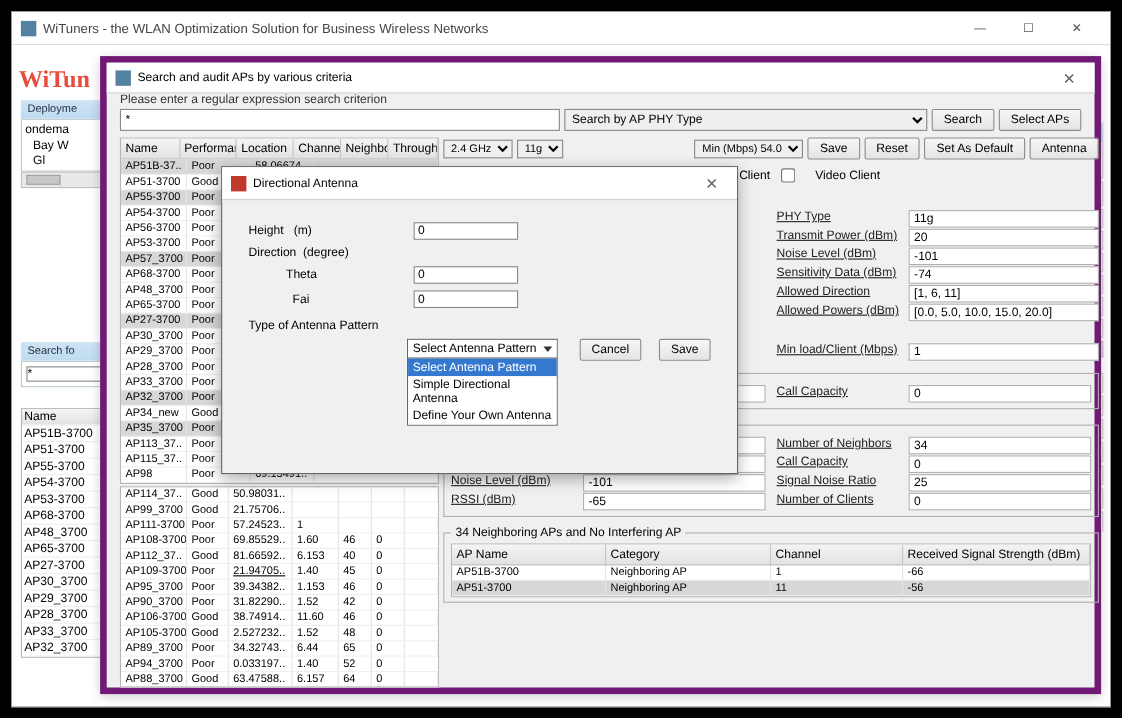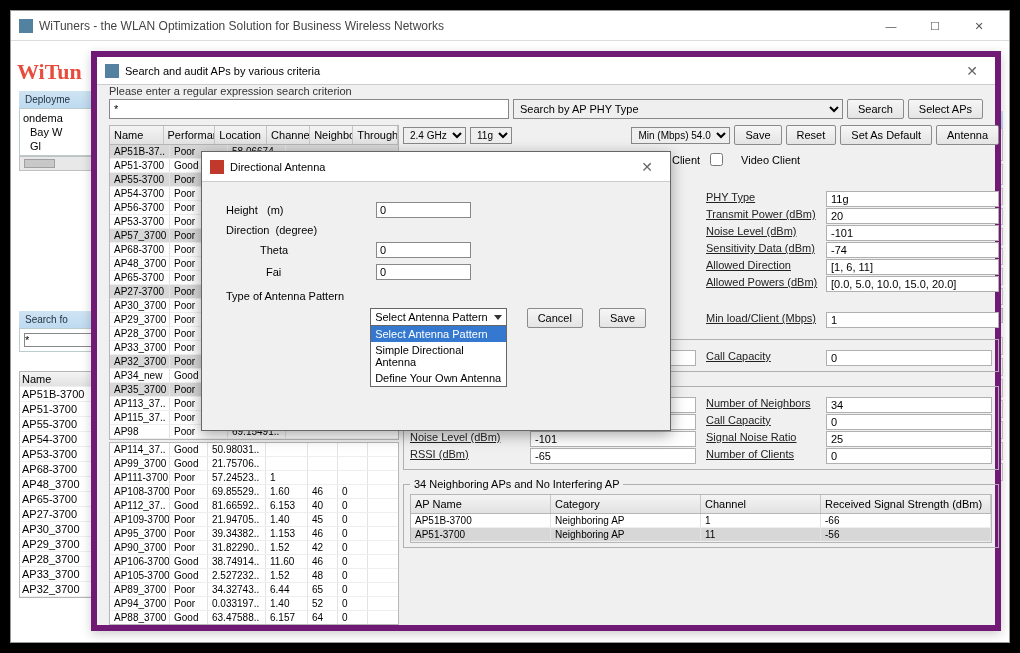--- a/index.html
+++ b/index.html
@@ -361,21 +361,21 @@
                   <div class="td" style="width: 60px;">AP112_37..</div>
                   <div class="td" style="width: 38px;">Good</div>
                   <div class="td" style="width: 58px;">81.66592..</div>
                   <div class="td" style="width: 42px;">6.153</div>
                   <div class="td" style="width: 30px;">40</div>
                   <div class="td" style="width: 30px;">0</div>
                 </div>
                 <div class="tr">
                   <div class="td" style="width: 60px;">AP109-3700</div>
                   <div class="td" style="width: 38px;">Poor</div>
-                  <div class="td" style="width: 58px;">21.94705..</div>
+                  <div class="td" style="width: 58px; text-decoration: underline;">21.94705..</div>
                   <div class="td" style="width: 42px;">1.40</div>
                   <div class="td" style="width: 30px;">45</div>
                   <div class="td" style="width: 30px;">0</div>
                 </div>
                 <div class="tr">
                   <div class="td" style="width: 60px;">AP95_3700</div>
                   <div class="td" style="width: 38px;">Poor</div>
                   <div class="td" style="width: 58px;">39.34382..</div>
                   <div class="td" style="width: 42px;">1.153</div>
                   <div class="td" style="width: 30px;">46</div>

